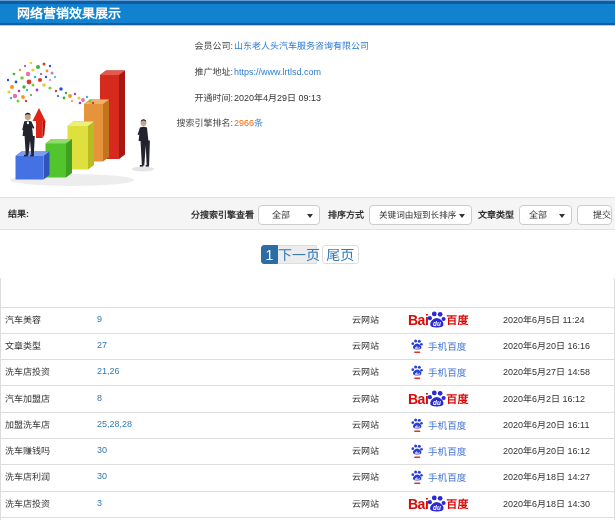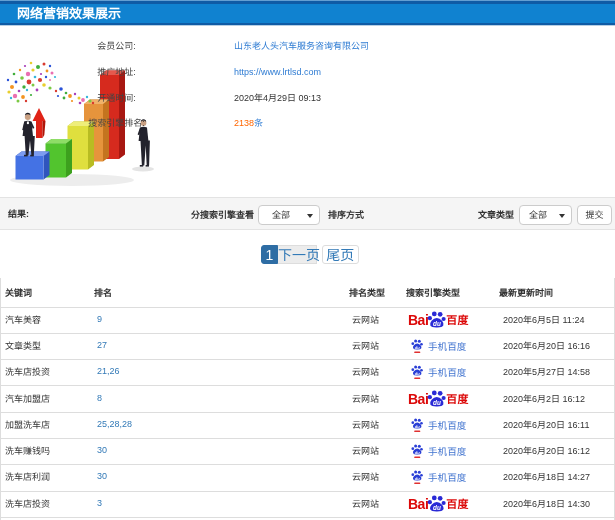--- a/index.html
+++ b/index.html
@@ -3,34 +3,34 @@
 <meta charset="utf-8">
 <style>
 html,body{margin:0;padding:0;}
 body{width:615px;height:520px;position:relative;overflow:hidden;background:#fff;
   font-family:"Liberation Sans",sans-serif;font-size:9px;color:#333;}
 .titlebar{position:absolute;left:0;top:0;width:615px;height:26px;
   background:linear-gradient(#639fd2 0,#639fd2 1px,#0f5ba5 1px,#0f5ba5 4px,#1082d0 4px,#1082d0 23.5px,#0f5ba5 23.5px,#0f5ba5 25.5px,#b7cfe4 25.5px,#b7cfe4 26px);
   color:#fff;font-weight:bold;font-size:13px;line-height:27px;padding-left:17px;box-sizing:border-box;}
 .chart{position:absolute;left:0;top:30px;}
 .irow{position:absolute;left:0;width:500px;white-space:nowrap;}
-.lab{display:inline-block;width:233px;text-align:center;color:#444;}
+.lab{display:inline-block;width:233px;text-align:right;color:#444;}
 .val{margin-left:1px;}
 .blue{color:#2f7cd3;}
 .orange{color:#ff6600;}
 .filter{position:absolute;left:0;top:197px;width:615px;height:33px;background:#f5f5f5;
   border-top:1px solid #e3e3e3;border-bottom:1px solid #e3e3e3;box-sizing:border-box;}
 .filter .jg{position:absolute;left:8px;top:9px;font-weight:bold;color:#333;}
 .flab{position:absolute;top:10px;font-weight:bold;color:#333;}
 .sel{position:absolute;top:7px;height:20px;background:#fff;border:1px solid #ccc;border-radius:4px;
   box-sizing:border-box;line-height:18px;padding-left:9px;color:#333;}
 .sel .ar{position:absolute;right:6px;top:7.5px;width:0;height:0;border-left:3.5px solid transparent;
   border-right:3.5px solid transparent;border-top:4px solid #333;}
 .btn{position:absolute;left:577px;top:7px;width:35px;height:20px;background:#fff;border:1px solid #ccc;
-  border-radius:4px;box-sizing:border-box;text-align:center;line-height:18px;color:#333;}
+  border-radius:4px;box-sizing:border-box;text-align:right;line-height:18px;color:#333;}
 .pager{position:absolute;top:245px;left:261px;white-space:nowrap;font-size:14px;}
 .pg{display:inline-block;height:19px;line-height:19px;box-sizing:border-box;vertical-align:top;text-align:center;}
 .pg1{width:17px;background:#2e6da4;color:#fff;border:1px solid #2e6da4;border-radius:3px 0 0 3px;}
 .pg2{width:39px;background:#ececec;color:#337ab7;border:1px solid #ddd;border-left:none;}
 .pg3{width:36.5px;background:#fff;color:#337ab7;border:1px solid #ddd;border-radius:3px;margin-left:5px;}
 .tbl{position:absolute;left:0;top:278px;width:615px;height:242px;box-sizing:border-box;
   border-left:1px solid #ddd;border-right:1px solid #ddd;overflow:hidden;}
 .trh{position:absolute;left:0;top:0;width:100%;height:28.5px;font-weight:bold;}
 .tr{position:absolute;left:0;width:100%;height:26.3px;border-top:1px solid #ddd;}
 .c1{position:absolute;left:4px;top:11.2px;transform:translateY(-50%);white-space:nowrap;}
@@ -147,42 +147,36 @@
       <circle cx="58" cy="66" r="1.1" fill="#2a52d8"></circle>
       <circle cx="64" cy="68" r="1.4" fill="#3fae3b"></circle>
       <circle cx="72" cy="71" r="1.1" fill="#f39422"></circle>
       <circle cx="80" cy="73" r="1.3" fill="#a83db8"></circle>
     </g>
 </svg>
 
 <div class="irow" style="top:39px"><span class="lab">会员公司:</span><span class="val blue">山东老人头汽车服务咨询有限公司</span></div>
 <div class="irow" style="top:65px"><span class="lab">推广地址:</span><span class="val blue">https://www.lrtlsd.com</span></div>
 <div class="irow" style="top:91px"><span class="lab">开通时间:</span><span class="val">2020年4月29日 09:13</span></div>
-<div class="irow" style="top:116px"><span class="lab">搜索引擎排名:</span><span class="val"><span class="orange">2138</span><span class="blue">条</span></span></div>
+<div class="irow" style="top:116px"><span class="lab">搜索引擎排名:</span><span class="val"><span class="orange">2966</span><span class="blue">条</span></span></div>
 
 <div class="filter">
   <div class="jg">结果:</div>
   <div class="flab" style="left:191px">分搜索引擎查看</div>
   <div class="sel" style="left:258px;width:62px;padding-left:13px">全部<span class="ar"></span></div>
   <div class="flab" style="left:328px">排序方式</div>
+  <div class="sel" style="left:369px;width:103px;font-size:8.6px">关键词由短到长排序<span class="ar"></span></div>
   <div class="flab" style="left:478px">文章类型</div>
   <div class="sel" style="left:519px;width:53px">全部<span class="ar"></span></div>
   <div class="btn">提交</div>
 </div>
 
 <div class="pager"><span class="pg pg1">1</span><span class="pg pg2">下一页</span><span class="pg pg3">尾页</span></div>
 
 <div class="tbl">
-  <div class="trh">
-      <span class="c1">关键词</span>
-      <span class="c2">排名</span>
-      <span class="c3">排名类型</span>
-      <span class="c4">搜索引擎类型</span>
-      <span class="c5">最新更新时间</span>
-    </div>
   <div class="tr" style="top:28.5px"><span class="c1">汽车美容</span><span class="c2">9</span><span class="c3">云网站</span><span class="c4 bd"><span style="color:#dc0909;font-weight:bold;font-size:14px;vertical-align:-1px;letter-spacing:-0.5px">Bai</span><span style="display:inline-block;vertical-align:-5px;margin-left:-1px"><svg width="19" height="19" viewBox="0 0 24 24">
             <g fill="#2a2ad6">
               <circle cx="3.6" cy="10.4" r="2.7"></circle>
               <circle cx="9.2" cy="4.9" r="3"></circle>
               <circle cx="16.6" cy="5.5" r="3"></circle>
               <circle cx="21" cy="11.4" r="2.6"></circle>
               <path d="M12.4 10.2 q3.6 0 6.6 3.4 q2.8 3.4 1.6 5.9 q-1.2 2.6 -8.2 2.5 q-7 0.1 -8.2 -2.5 q-1.2 -2.5 1.6 -5.9 q3 -3.4 6.6 -3.4 z"></path>
             </g>
             <text x="12.6" y="20" font-size="8" font-style="italic" font-weight="bold" fill="#fff" text-anchor="middle" font-family="Liberation Sans">du</text>
           </svg></span><span style="color:#dc0909;font-weight:bold;font-size:11px;letter-spacing:0.2px">百度</span></span><span class="c5">2020年6月5日 11:24</span></div>

